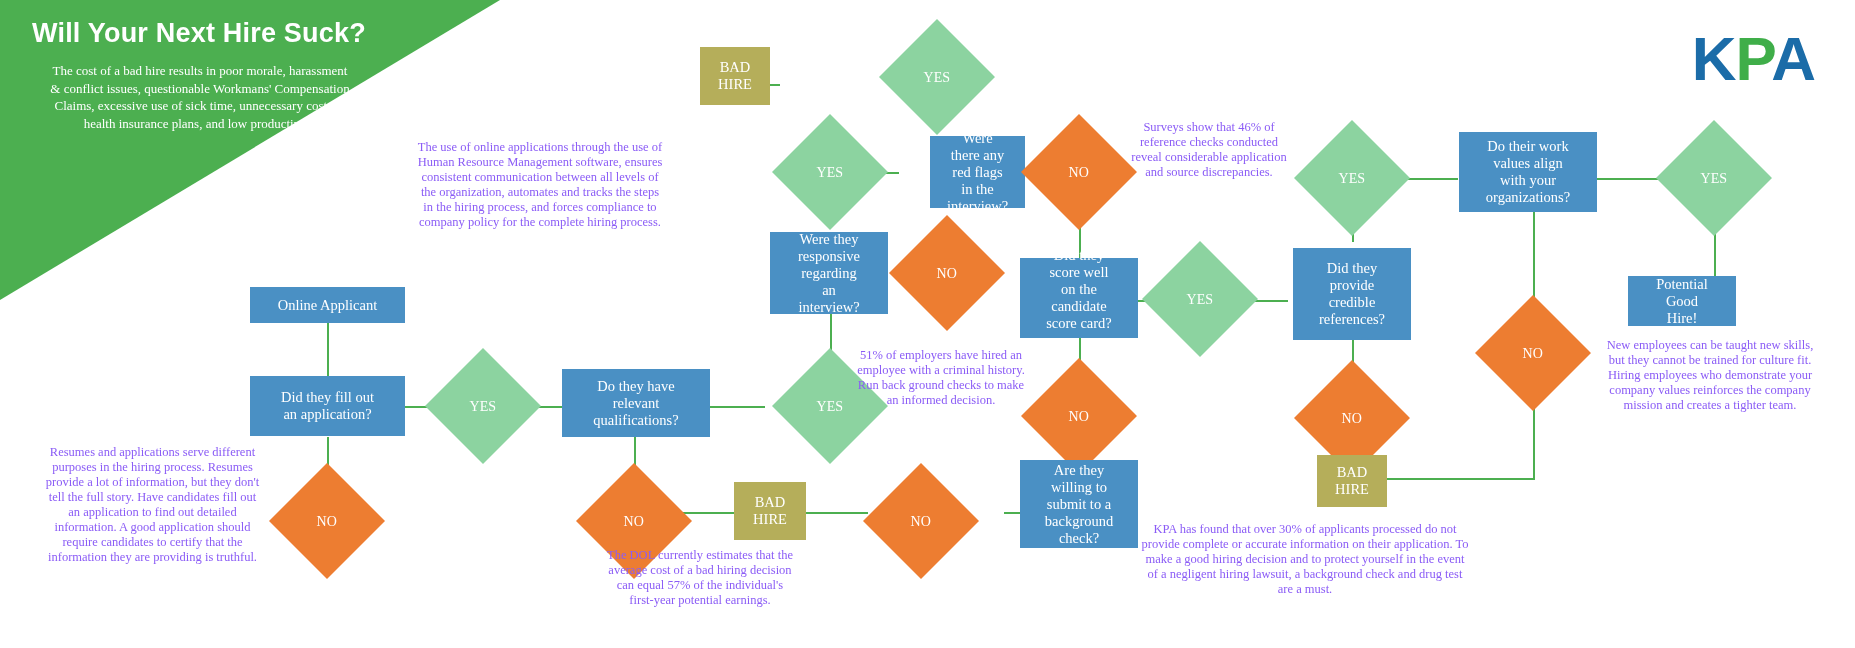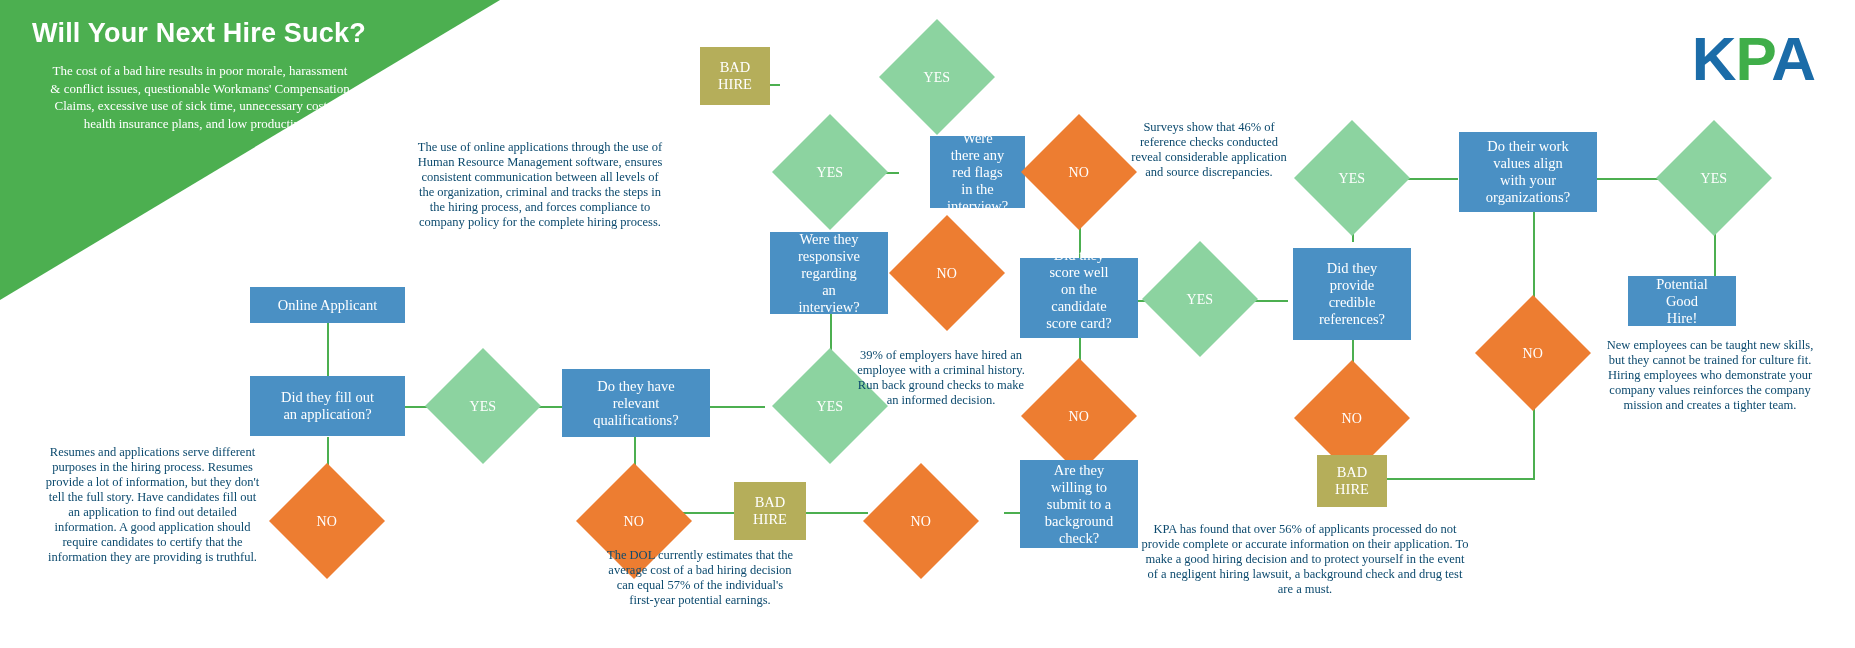--- a/index.html
+++ b/index.html
@@ -59,21 +59,21 @@
   .dia.orange{background:#ed7d31;}
 
   
   .ln{position:absolute;background:#4CAF50;}
   .lh{height:1.5px;}
   .lv{width:1.5px;}
 
   
   .note{
     position:absolute;text-align:center;
-    font-size:12.5px;line-height:15px;color:#0c4a6e;
+    font-size:12.5px;line-height:15px;color:#8b5cf6;
   }
 </style>
 </head>
 <body>
 
 <div id="stage">
 
   <div class="corner"></div>
   <div class="headline">Will Your Next Hire Suck?</div>
   <div class="headline-sub">The cost of a bad hire results in poor morale, harassment &amp; conflict issues, questionable Workmans' Compensation Claims, excessive use of sick time, unnecessary costs to health insurance plans, and low productivity.</div>
@@ -246,27 +246,27 @@
   </div>
 
   <div class="node dia orange" style="left:1492px;top:312px;">
     <span>NO</span>
   </div>
 
   <div class="node rect" style="left:1628px;top:276px;width:108px;height:50px;">
     <span>Potential Good Hire!</span>
   </div>
 
-  <div class="note" style="left:415px;top:140px;width:250px;">The use of online applications through the use of Human Resource Management software, ensures consistent communication between all levels of the organization, criminal and tracks the steps in the hiring process, and forces compliance to company policy for the complete hiring process.</div>
+  <div class="note" style="left:415px;top:140px;width:250px;">The use of online applications through the use of Human Resource Management software, ensures consistent communication between all levels of the organization, automates and tracks the steps in the hiring process, and forces compliance to company policy for the complete hiring process.</div>
 
   <div class="note" style="left:45px;top:445px;width:215px;">Resumes and applications serve different purposes in the hiring process. Resumes provide a lot of information, but they don't tell the full story. Have candidates fill out an application to find out detailed information. A good application should require candidates to certify that the information they are providing is truthful.</div>
 
   <div class="note" style="left:605px;top:548px;width:190px;">The DOL currently estimates that the average cost of a bad hiring decision can equal 57% of the individual's first-year potential earnings.</div>
 
-  <div class="note" style="left:852px;top:348px;width:178px;">39% of employers have hired an employee with a criminal history. Run back ground checks to make an informed decision.</div>
+  <div class="note" style="left:852px;top:348px;width:178px;">51% of employers have hired an employee with a criminal history. Run back ground checks to make an informed decision.</div>
 
   <div class="note" style="left:1125px;top:120px;width:168px;">Surveys show that 46% of reference checks conducted reveal considerable application and source discrepancies.</div>
 
-  <div class="note" style="left:1140px;top:522px;width:330px;">KPA has found that over 56% of applicants processed do not provide complete or accurate information on their application. To make a good hiring decision and to protect yourself in the event of a negligent hiring lawsuit, a background check and drug test are a must.</div>
+  <div class="note" style="left:1140px;top:522px;width:330px;">KPA has found that over 30% of applicants processed do not provide complete or accurate information on their application. To make a good hiring decision and to protect yourself in the event of a negligent hiring lawsuit, a background check and drug test are a must.</div>
 
   <div class="note" style="left:1605px;top:338px;width:210px;">New employees can be taught new skills, but they cannot be trained for culture fit. Hiring employees who demonstrate your company values reinforces the company mission and creates a tighter team.</div>
 
 </div>
 
 </body></html>

